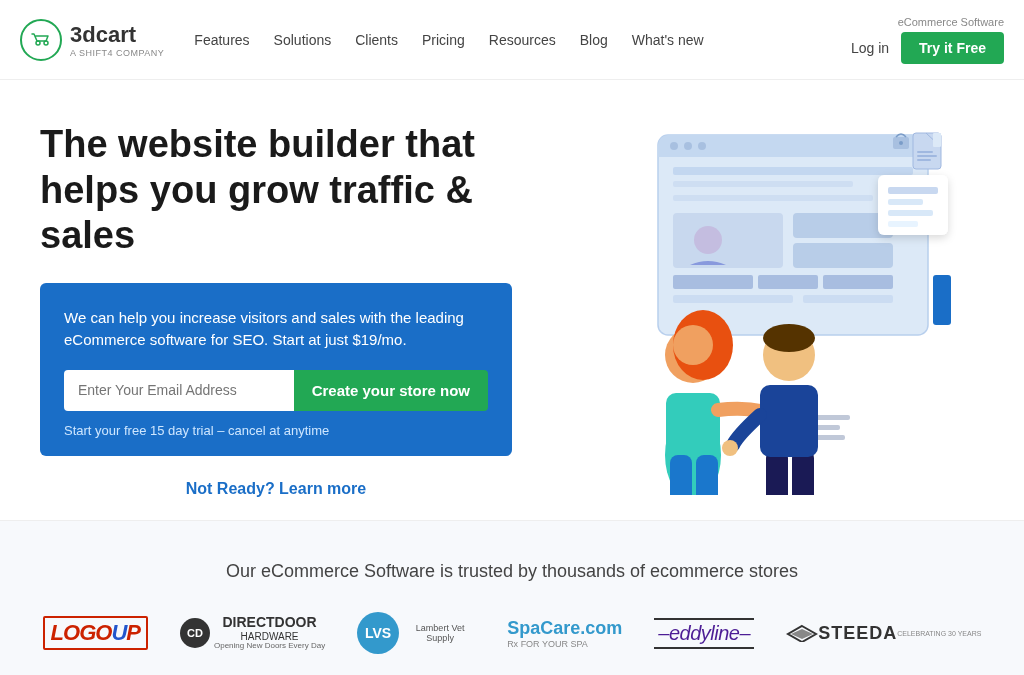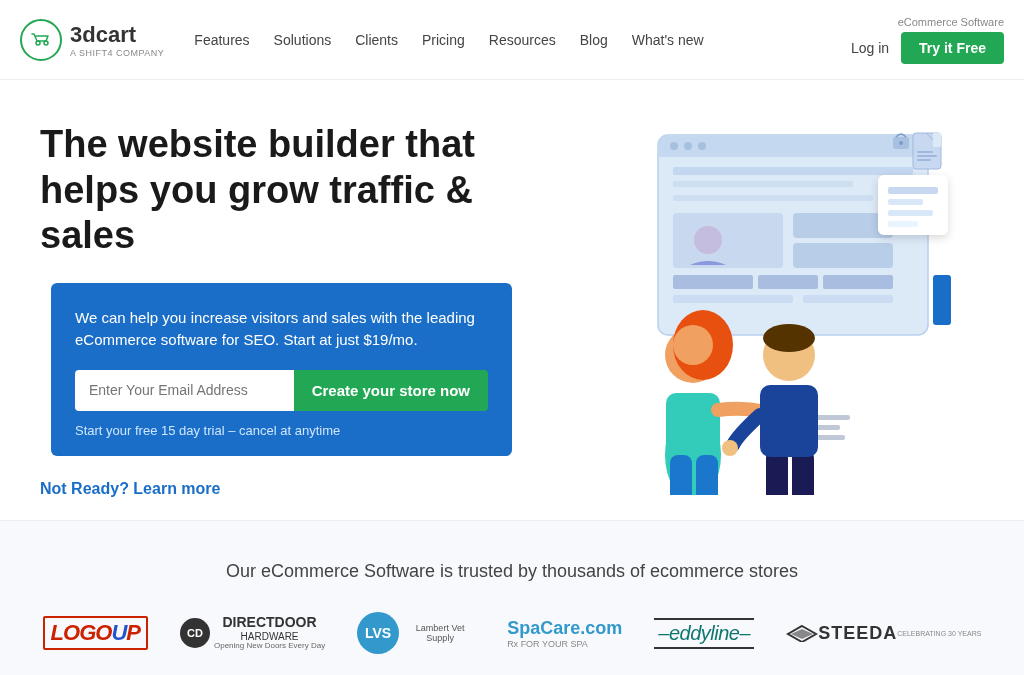--- a/index.html
+++ b/index.html
@@ -111,21 +111,20 @@
       font-weight: bold;
       color: #1a1a1a;
       line-height: 1.2;
       margin-bottom: 24px;
     }
     .hero-box {
       background: #1a6ec7;
       border-radius: 6px;
       padding: 24px 24px 18px 24px;
       max-width: 510px;
-      margin-left: 11px;
     }
     .hero-desc {
       color: #fff;
       font-size: 15px;
       line-height: 1.5;
       margin-bottom: 18px;
     }
     .hero-form {
       display: flex;
       gap: 0;
@@ -150,20 +149,21 @@
       border-radius: 0 4px 4px 0;
       cursor: pointer;
       white-space: nowrap;
     }
     .hero-trial {
       color: #cde6ff;
       font-size: 13px;
     }
     .hero-learn {
       margin-top: 24px;
+      text-align: center;
     }
     .hero-learn a {
       color: #1a6ec7;
       font-size: 16px;
       text-decoration: none;
       font-weight: bold;
     }
 
     
     .hero-right {
@@ -275,21 +275,21 @@
       font-size: 18px;
       font-weight: bold;
       color: #3399cc;
     }
     .spacare-sub { font-size: 9px; color: #888; }
 
     
     .logo-eddyline {
       font-size: 20px;
       font-style: italic;
-      color: #0f766e;
+      color: #4c1d95;
       letter-spacing: -0.5px;
       border-top: 2px solid #333;
       border-bottom: 2px solid #333;
       padding: 2px 4px;
     }
 
     
     .logo-steeda {
       display: flex;
       flex-direction: row;

